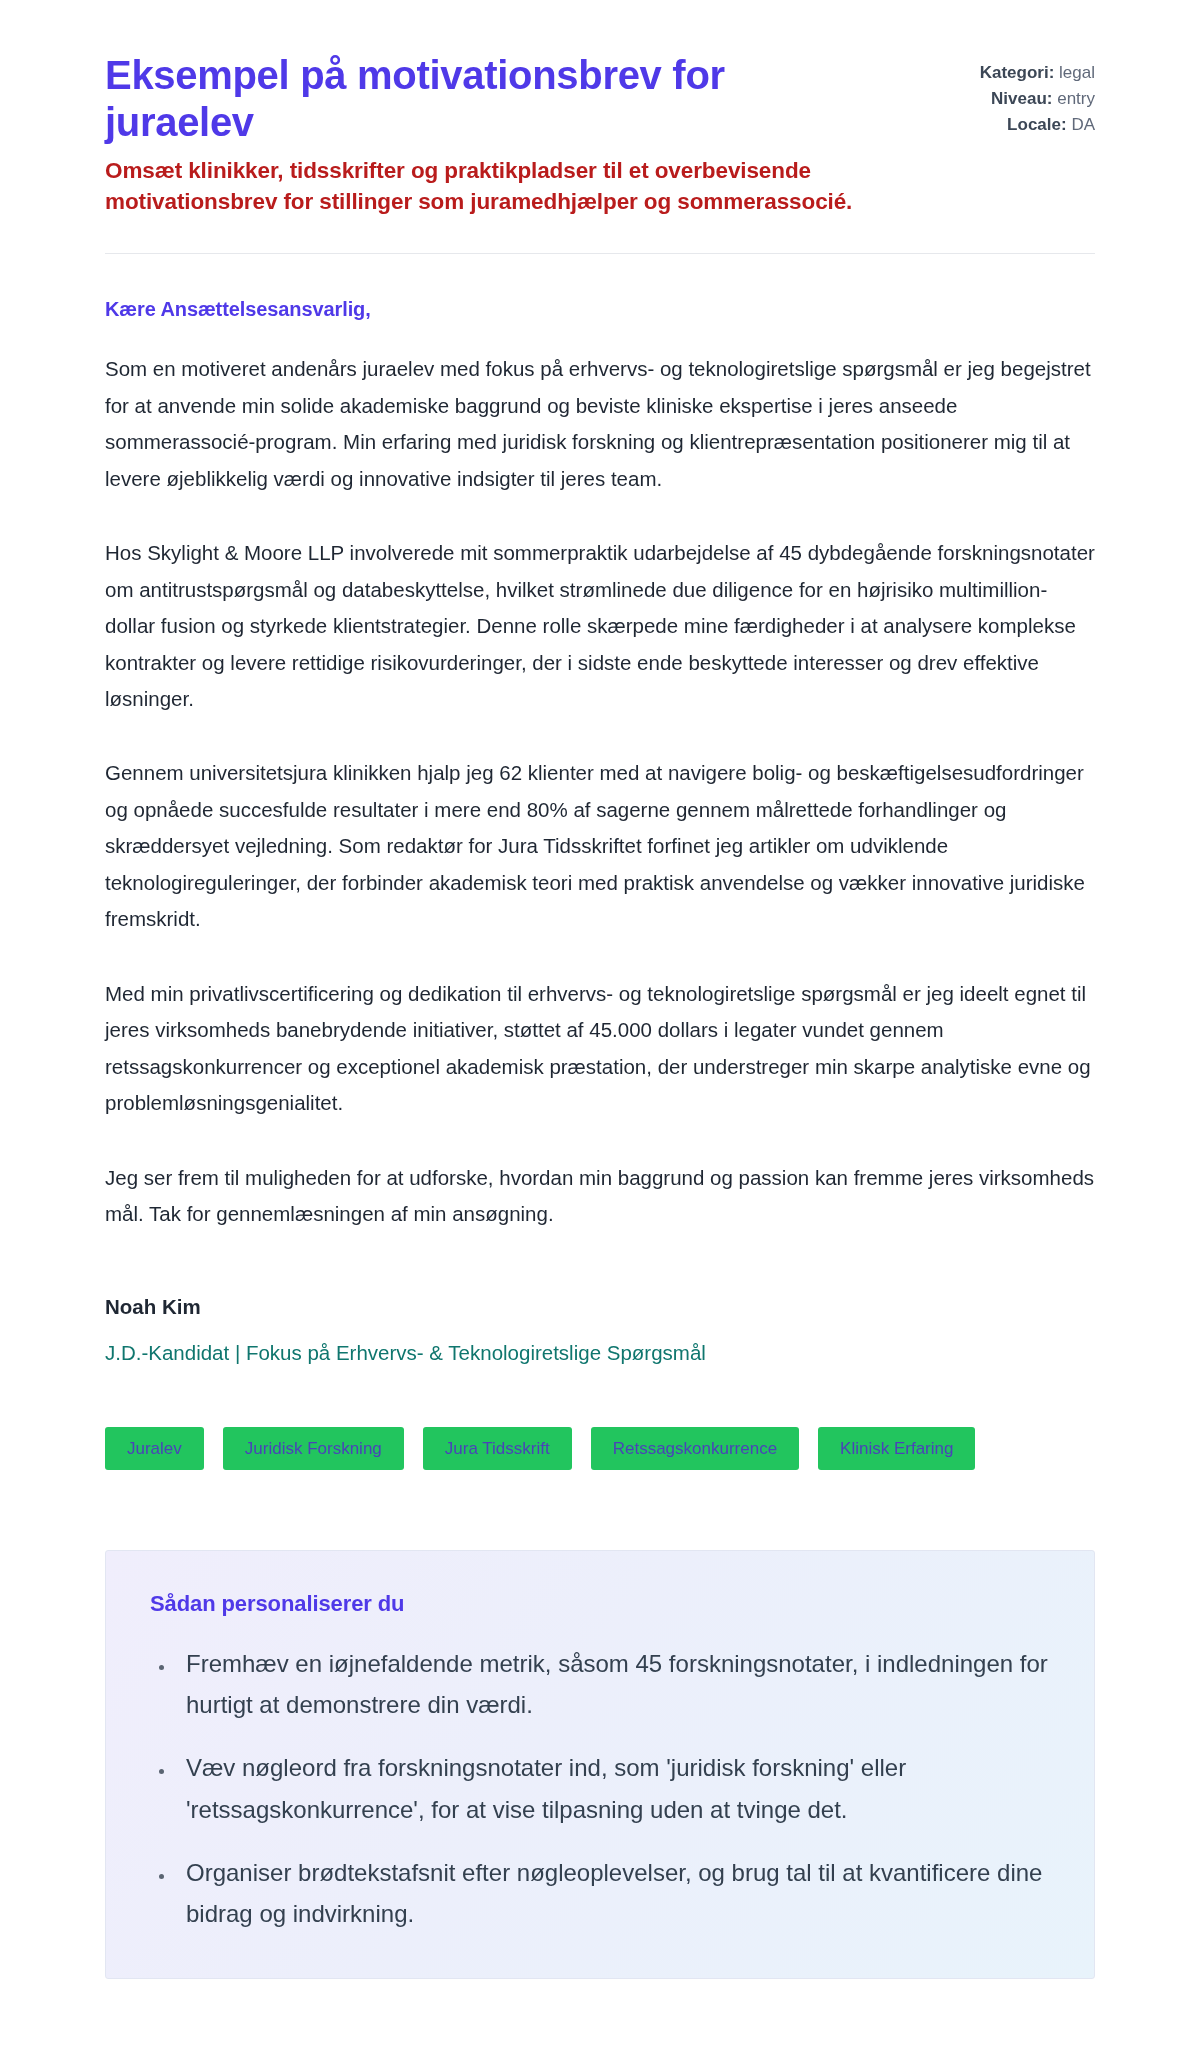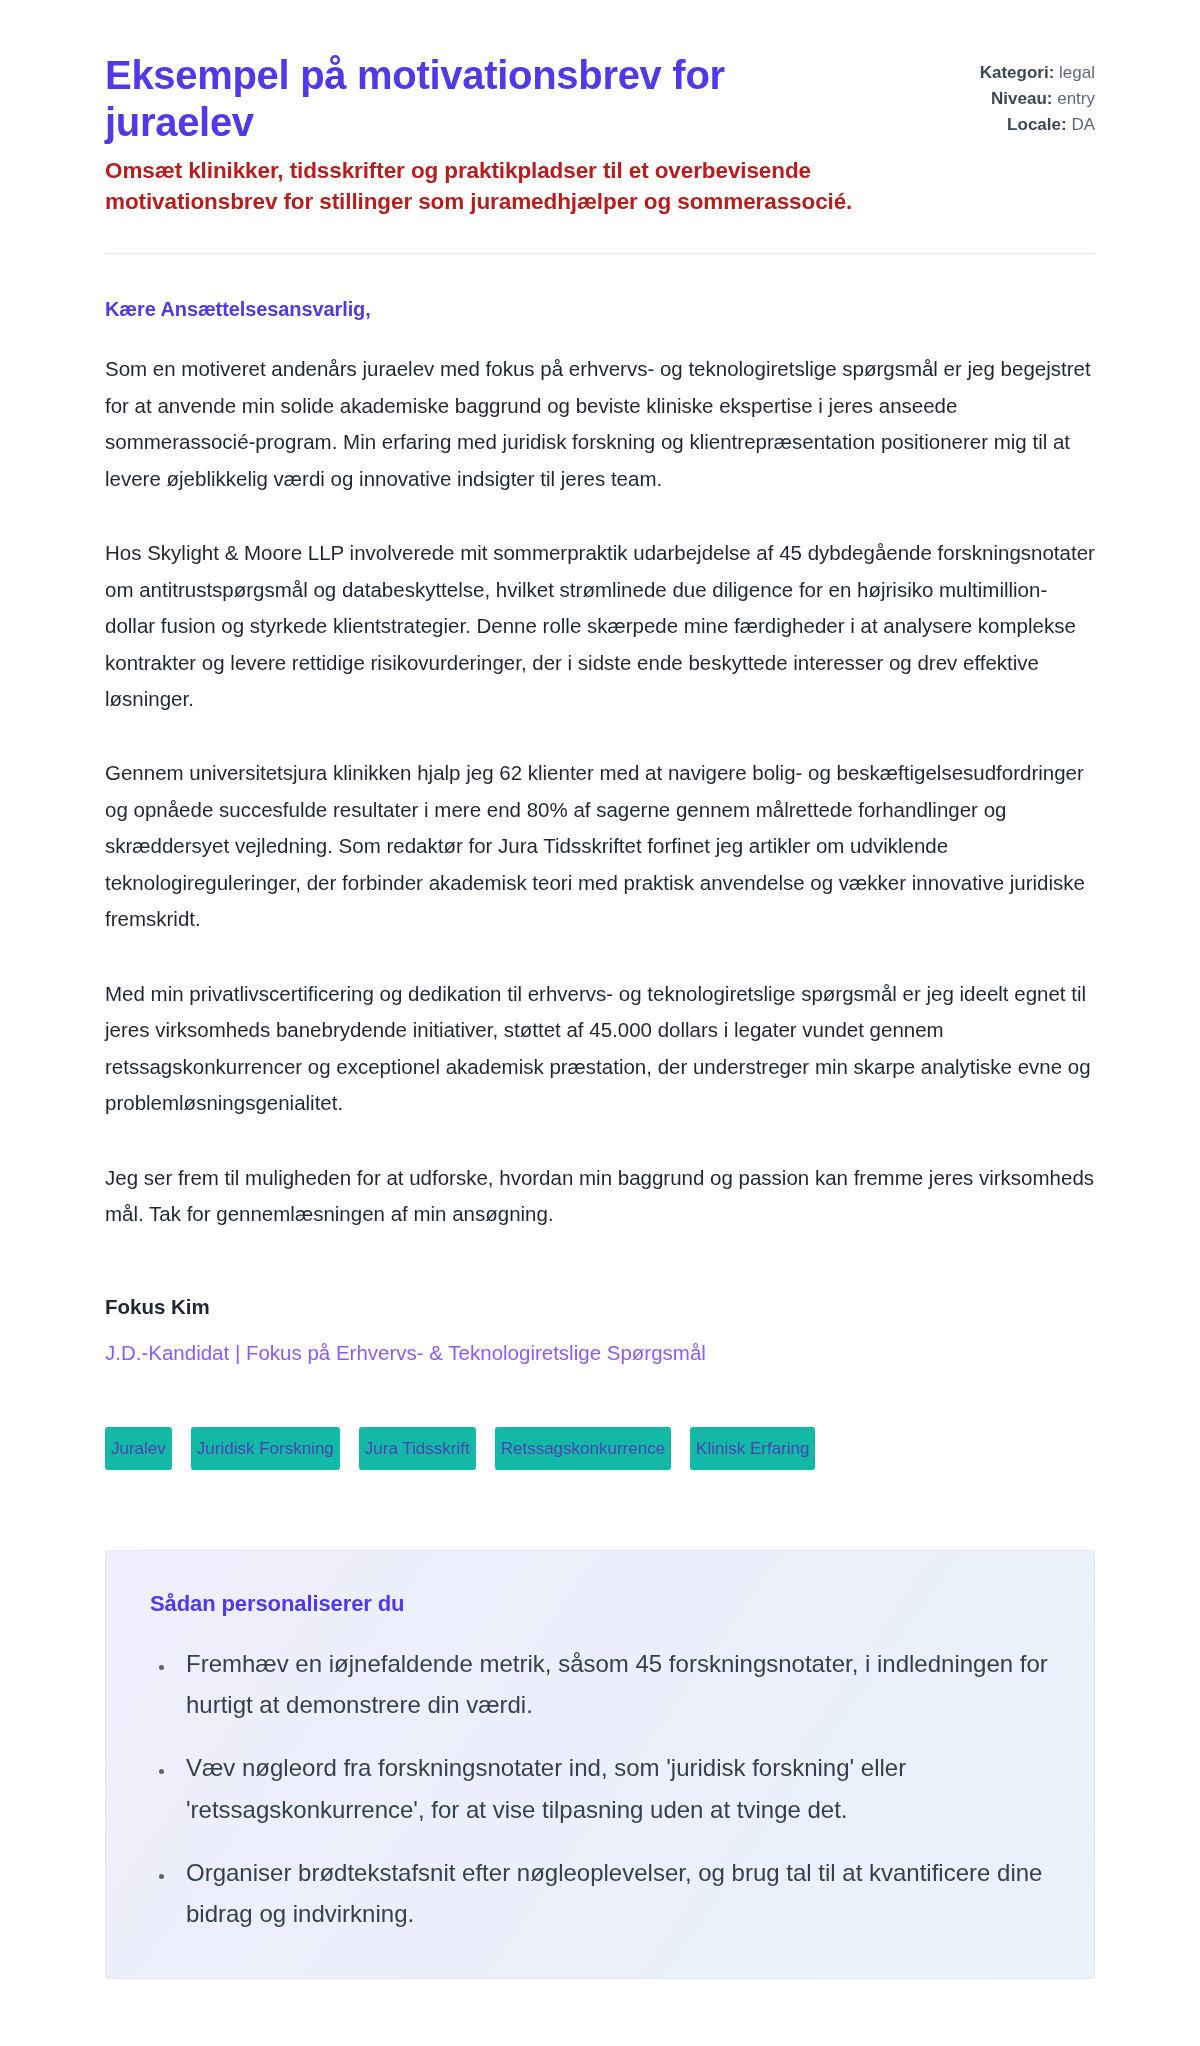--- a/index.html
+++ b/index.html
@@ -100,38 +100,38 @@
   .signature { margin-top: 62px; }
   .sig-name {
     margin: 0;
     font-size: 20.5px;
     font-weight: bold;
     color: #1f2733;
   }
   .sig-role {
     margin: 22px 0 0 0;
     font-size: 20.5px;
-    color: #8b5cf6;
+    color: #0f766e;
     font-weight: 400;
   }
 
   
   .tag-list {
     margin-top: 62px;
     display: flex;
     flex-wrap: wrap;
     gap: 19px;
     list-style: none;
     padding: 0;
   }
   .tag-chip {
-    background: #14b8a6;
+    background: #22c55e;
     color: #4a43b8;
     font-size: 17px;
-    padding: 13px 6px;
+    padding: 13px 22px;
     border-radius: 3px;
     white-space: nowrap;
     line-height: 1;
   }
 
   
   .tips-box {
     margin-top: 80px;
     background: linear-gradient(125deg, #f0eefc 0%, #eceffb 45%, #e8f3fb 100%);
     border: 1px solid #e2e6f2;
@@ -192,21 +192,21 @@
   <section class="letter">
     <p class="salutation">Kære Ansættelsesansvarlig,</p>
 
     <p class="body-par">Som en motiveret andenårs juraelev med fokus på erhvervs- og teknologiretslige spørgsmål er jeg begejstret for at anvende min solide akademiske baggrund og beviste kliniske ekspertise i jeres anseede sommerassocié-program. Min erfaring med juridisk forskning og klientrepræsentation positionerer mig til at levere øjeblikkelig værdi og innovative indsigter til jeres team.</p>
     <p class="body-par">Hos Skylight &amp; Moore LLP involverede mit sommerpraktik udarbejdelse af 45 dybdegående forskningsnotater om antitrustspørgsmål og databeskyttelse, hvilket strømlinede due diligence for en højrisiko multimillion-dollar fusion og styrkede klientstrategier. Denne rolle skærpede mine færdigheder i at analysere komplekse kontrakter og levere rettidige risikovurderinger, der i sidste ende beskyttede interesser og drev effektive løsninger.</p>
     <p class="body-par">Gennem universitetsjura klinikken hjalp jeg 62 klienter med at navigere bolig- og beskæftigelsesudfordringer og opnåede succesfulde resultater i mere end 80% af sagerne gennem målrettede forhandlinger og skræddersyet vejledning. Som redaktør for Jura Tidsskriftet forfinet jeg artikler om udviklende teknologireguleringer, der forbinder akademisk teori med praktisk anvendelse og vækker innovative juridiske fremskridt.</p>
     <p class="body-par">Med min privatlivscertificering og dedikation til erhvervs- og teknologiretslige spørgsmål er jeg ideelt egnet til jeres virksomheds banebrydende initiativer, støttet af 45.000 dollars i legater vundet gennem retssagskonkurrencer og exceptionel akademisk præstation, der understreger min skarpe analytiske evne og problemløsningsgenialitet.</p>
     <p class="body-par">Jeg ser frem til muligheden for at udforske, hvordan min baggrund og passion kan fremme jeres virksomheds mål. Tak for gennemlæsningen af min ansøgning.</p>
 
     <div class="signature">
-      <p class="sig-name">Fokus Kim</p>
+      <p class="sig-name">Noah Kim</p>
       <p class="sig-role">J.D.-Kandidat | Fokus på Erhvervs- &amp; Teknologiretslige Spørgsmål</p>
     </div>
   </section>
 
   <ul class="tag-list">
     <li class="tag-chip">Juralev</li>
     <li class="tag-chip">Juridisk Forskning</li>
     <li class="tag-chip">Jura Tidsskrift</li>
     <li class="tag-chip">Retssagskonkurrence</li>
     <li class="tag-chip">Klinisk Erfaring</li>

